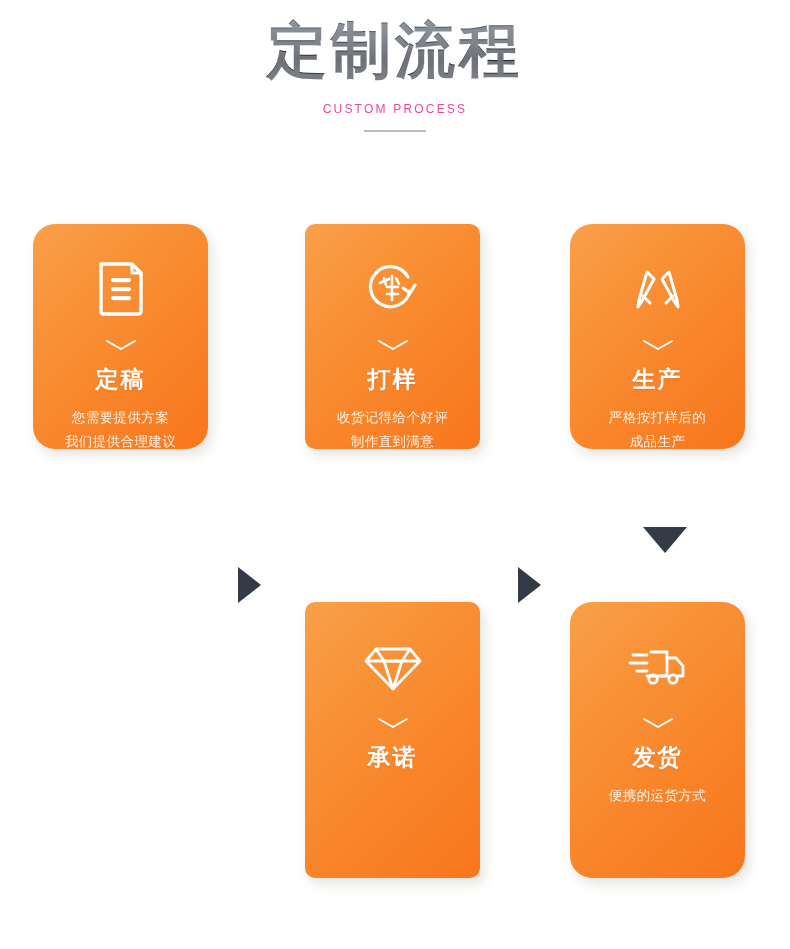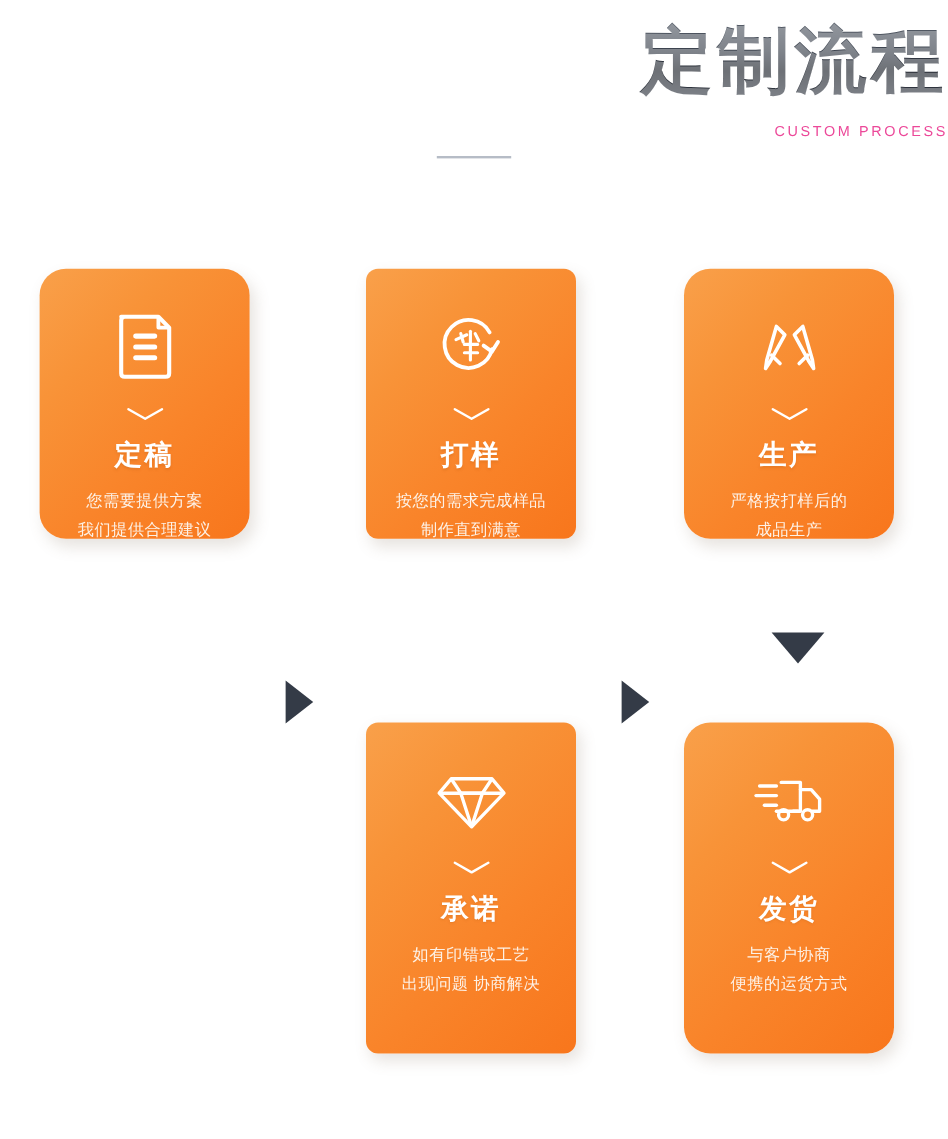--- a/index.html
+++ b/index.html
@@ -18,21 +18,21 @@
     height: 949px;
     background: #ffffff;
   }
 
   
   .header {
     position: absolute;
     top: 0;
     left: 0;
     width: 790px;
-    text-align: right;
+    text-align: center;
     padding-top: 16px;
   }
 
   .main-title {
     font-size: 60px;
     line-height: 70px;
     font-weight: bold;
     letter-spacing: 4px;
     color: #2f3640;
     background: linear-gradient(180deg, #5b626d 0%, #3b424d 38%, #20252e 62%, #3c424c 100%);
@@ -191,21 +191,21 @@
           </g>
         </svg>
       </div>
       <div class="chevron">
         <svg width="34" height="14" viewBox="0 0 34 14" fill="none">
           <path d="M3 3 L17 11 L31 3" stroke="#ffffff" stroke-width="2" stroke-linecap="round" stroke-linejoin="round" fill="none"></path>
         </svg>
       </div>
       <div class="card-title">打样</div>
       <div class="card-desc">
-        <span>按您的需求完成样品</span>
+        <span>收货记得给个好评</span>
         <span>制作直到满意</span>
       </div>
     </div>
 
     <div class="arrow arrow-right arrow-r2"></div>
 
     <div class="card col-3">
       <div class="card-icon">
         <svg width="56" height="56" viewBox="0 0 56 56" fill="none">
           <g stroke="#ffffff" stroke-width="3" stroke-linejoin="round" stroke-linecap="round" fill="none">
@@ -245,24 +245,20 @@
             <path d="M20 20 H38"></path>
           </g>
         </svg>
       </div>
       <div class="chevron">
         <svg width="34" height="14" viewBox="0 0 34 14" fill="none">
           <path d="M3 3 L17 11 L31 3" stroke="#ffffff" stroke-width="2" stroke-linecap="round" stroke-linejoin="round" fill="none"></path>
         </svg>
       </div>
       <div class="card-title">承诺</div>
-      <div class="card-desc">
-        <span>如有印错或工艺</span>
-        <span>出现问题 协商解决</span>
-      </div>
     </div>
 
     <div class="card col-3">
       <div class="card-icon">
         <svg width="62" height="50" viewBox="0 0 62 50" fill="none">
           <g stroke="#ffffff" stroke-width="2.8" stroke-linecap="round" stroke-linejoin="round" fill="none">
             <path d="M24 10 H40 V34 H24"></path>
             <path d="M40 16 H49 L56 24 V34 H50"></path>
             <path d="M24 34 H20"></path>
             <path d="M34 34 H38"></path>
@@ -274,19 +270,18 @@
           </g>
         </svg>
       </div>
       <div class="chevron">
         <svg width="34" height="14" viewBox="0 0 34 14" fill="none">
           <path d="M3 3 L17 11 L31 3" stroke="#ffffff" stroke-width="2" stroke-linecap="round" stroke-linejoin="round" fill="none"></path>
         </svg>
       </div>
       <div class="card-title">发货</div>
       <div class="card-desc">
-        <span>与客户协商</span>
         <span>便携的运货方式</span>
       </div>
     </div>
   </div>
 
 </div>
 
 </body></html>

